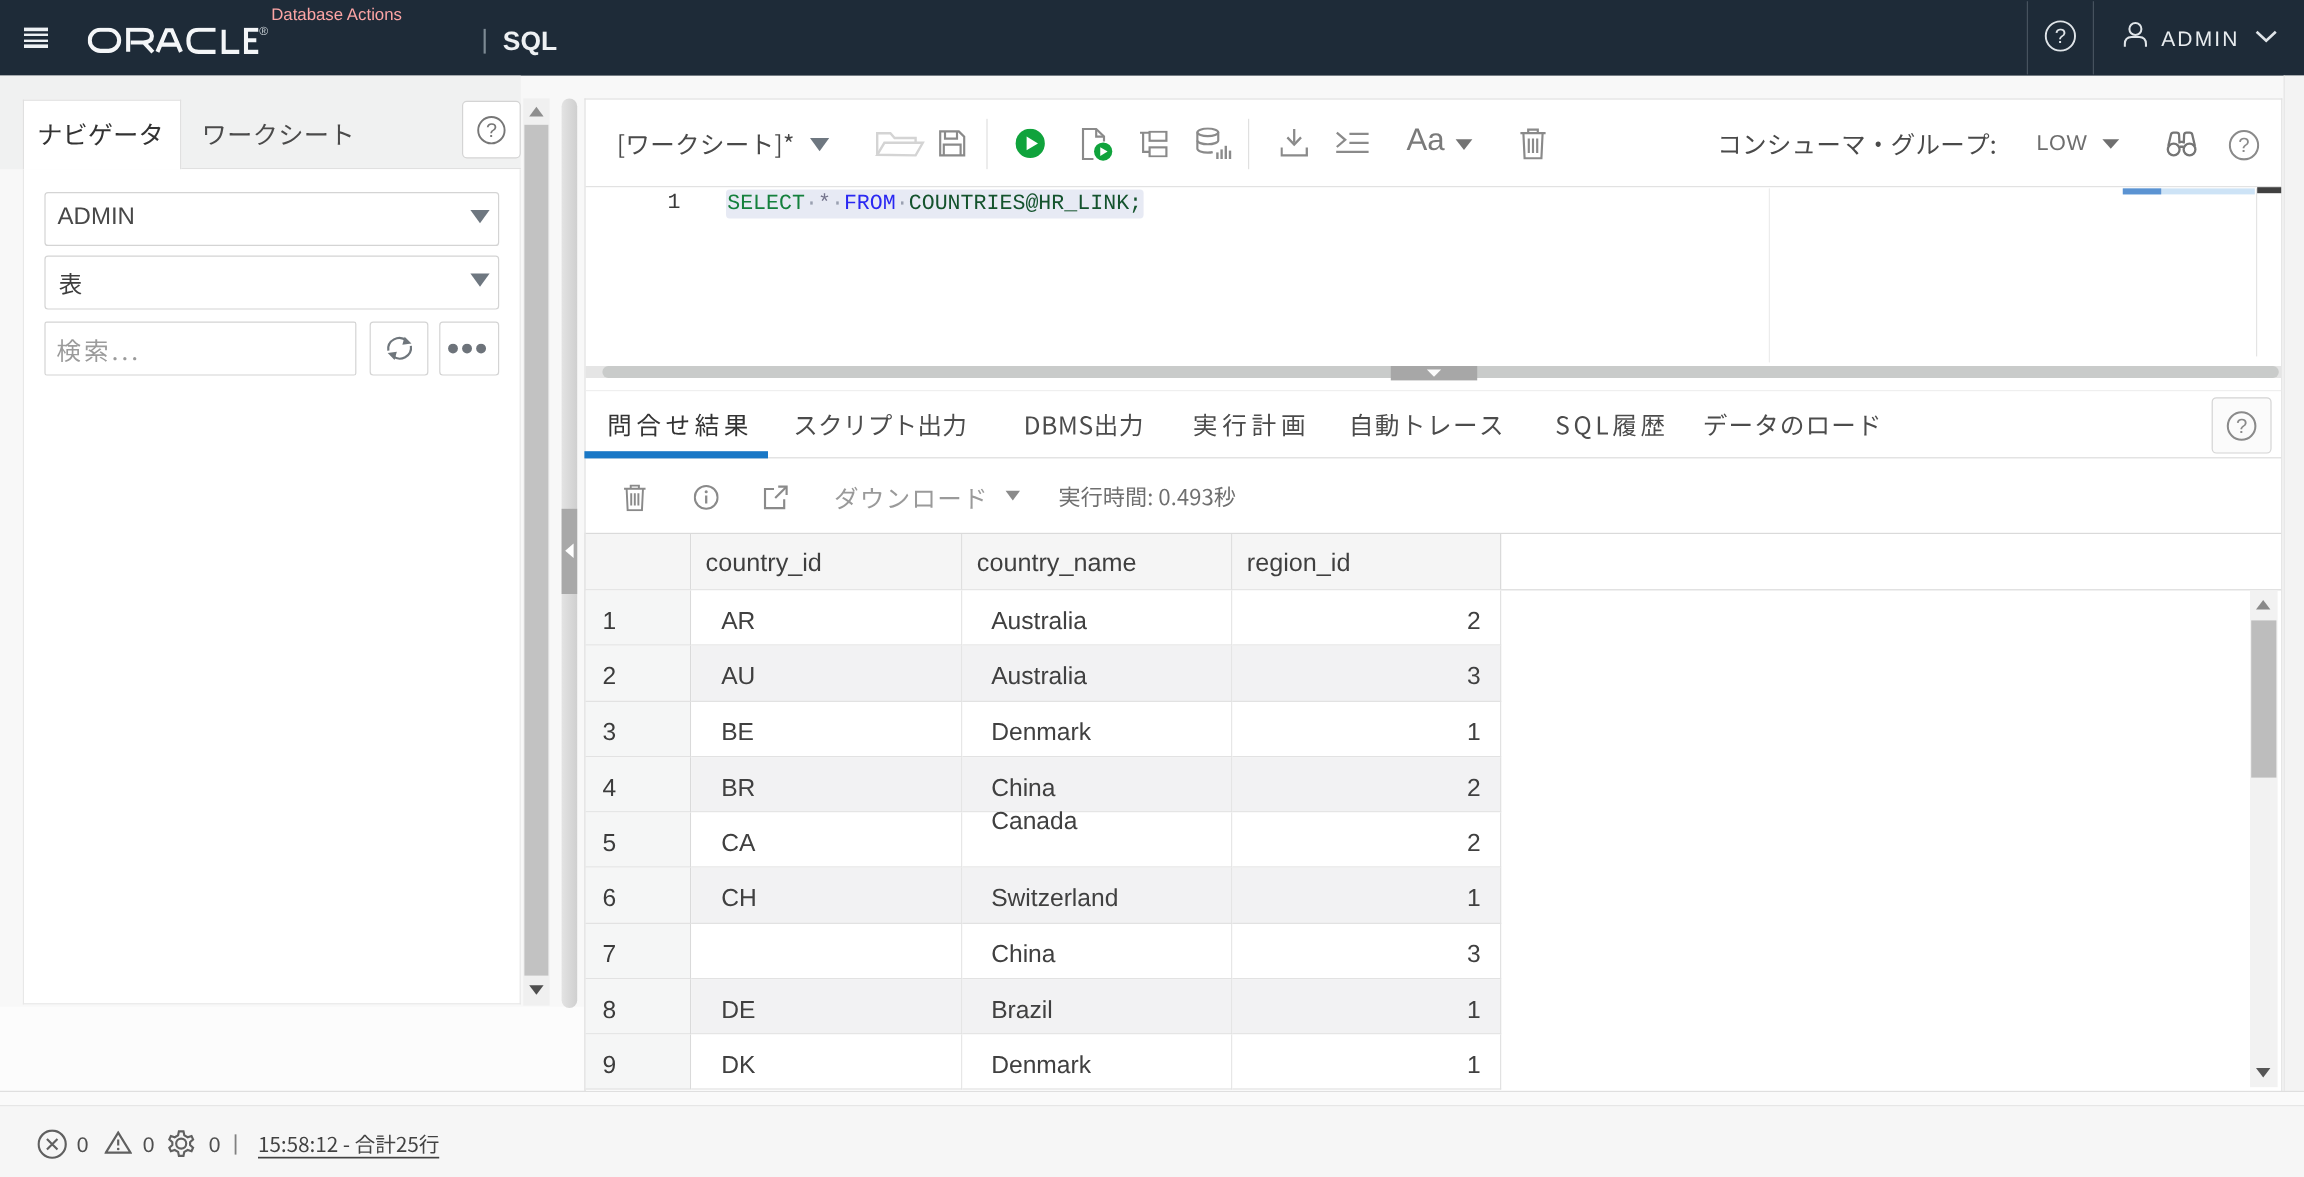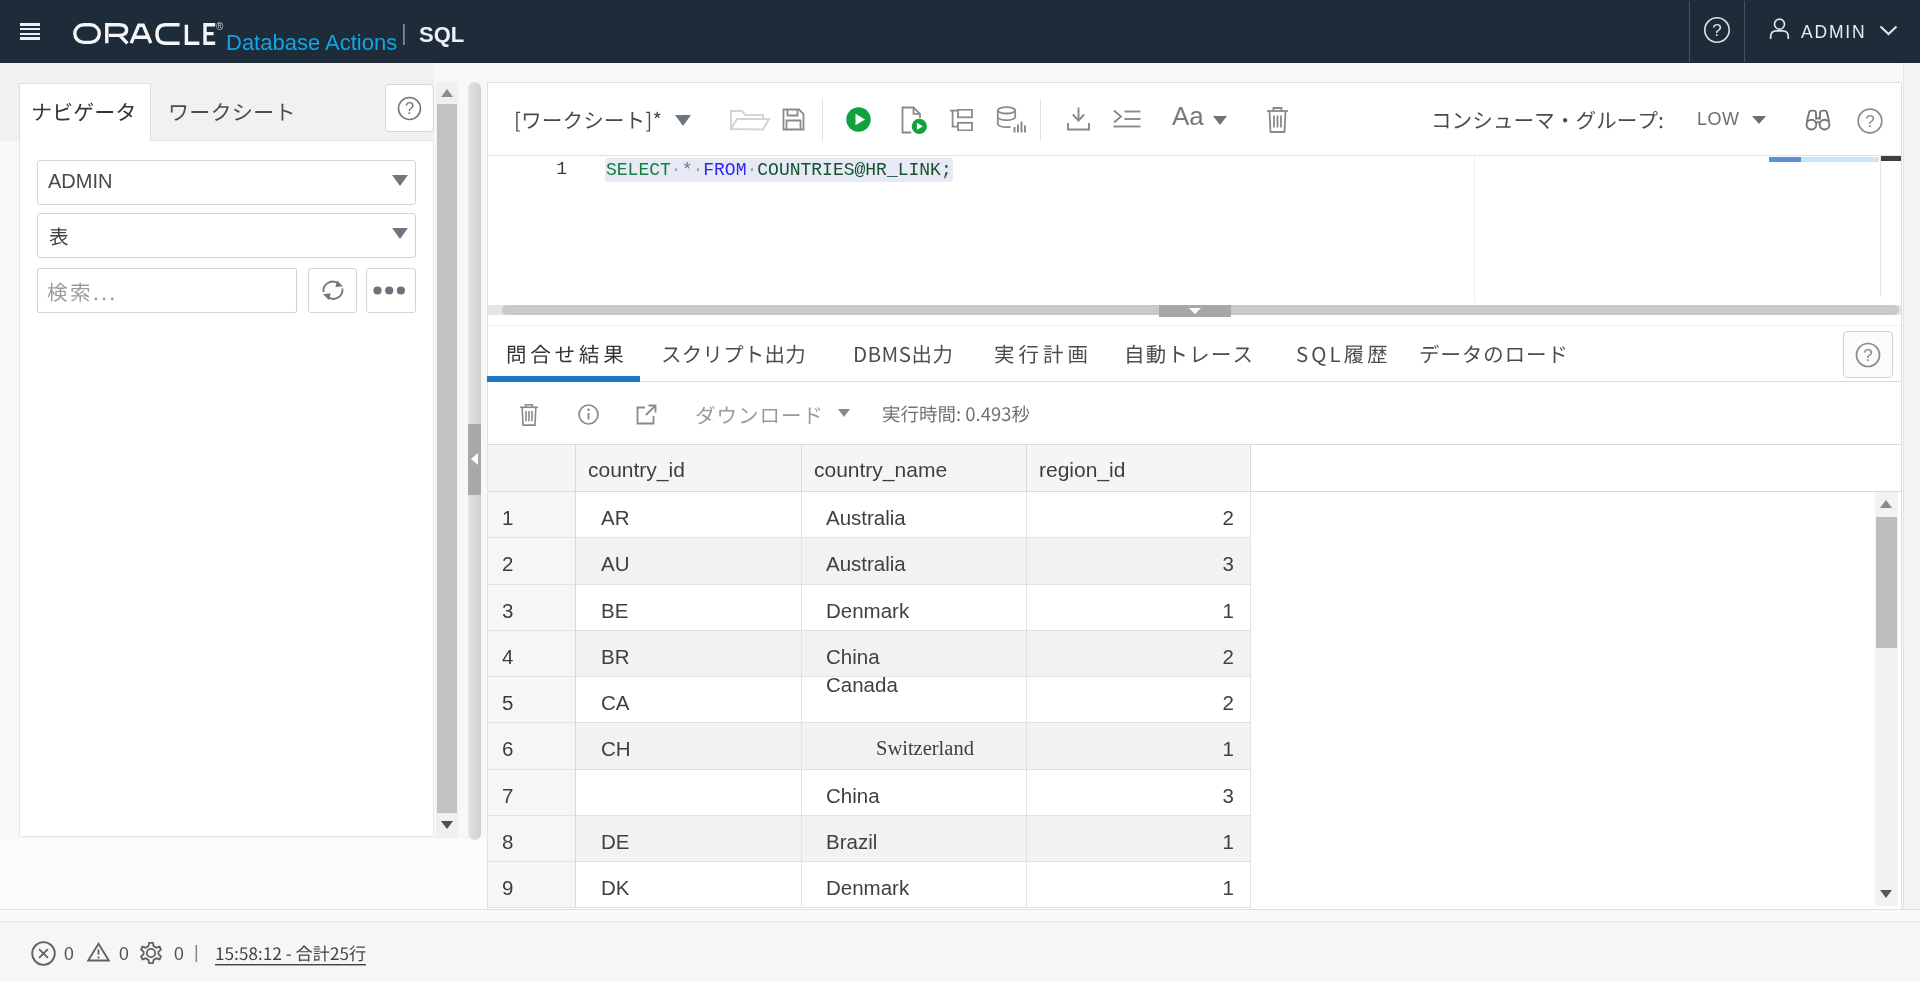--- a/index.html
+++ b/index.html
@@ -30,21 +30,21 @@
       <g fill="none" stroke="#f4f6f8" stroke-width="3.4">
         <rect x="1.8" y="1.8" width="24.5" height="17.6" rx="8.8"></rect>
         <path d="M33.8 20.2 L33.8 1.8 L46.2 1.8 Q53.6 1.8 53.6 7.1 Q53.6 12.4 46.2 12.4 L36 12.4 M47 12.6 L54.4 20.4"></path>
         <path d="M58.2 20.2 L65.8 2.2 L70.2 2.2 L77.8 20.2 M61.8 14.2 L74.2 14.2"></path>
         <path d="M106.6 1.8 L92.6 1.8 Q84 1.8 84 11 Q84 20.2 92.6 20.2 L106.6 20.2"></path>
         <path d="M113.4 1.8 L113.4 20.2 L126.4 20.2"></path>
         <path d="M142.2 1.8 L132 1.8 L132 20.2 L142.2 20.2 M132 10.6 L140.6 10.6"></path>
       </g>
     </svg>
   <div class="abs" style="left:216px;top:21px;font-size:10px;color:#cdd4d9;">®</div>
-  <div class="abs" style="left:226px;top:30px;font-size:22px;color:#0ea5e9;">Database Actions</div>
+  <div class="abs" style="left:226px;top:4px;font-size:14px;color:#fca5a5;">Database Actions</div>
   <div class="abs" style="left:401px;top:20px;font-size:22px;color:#7d8a94;">|</div>
   <div class="abs" style="left:419px;top:22px;font-size:22px;font-weight:bold;color:#eef1f3;">SQL</div>
   <div class="vline" style="left:1689px;"></div>
   <div class="vline" style="left:1744px;"></div>
   <svg class="abs" style="left:1703px;top:16px" width="28" height="28" viewBox="0 0 28 28">
       <circle cx="14" cy="14" r="12.2" fill="none" stroke="#dfe4e8" stroke-width="1.6"></circle>
       <text x="14" y="20" font-family="Liberation Sans" font-size="17" fill="#dfe4e8" text-anchor="middle">?</text>
     </svg>
   <svg class="abs" style="left:1769px;top:18px" width="21" height="22" viewBox="0 0 21 22">
       <circle cx="10.5" cy="6.2" r="5" fill="none" stroke="#dfe4e8" stroke-width="1.7"></circle>
@@ -390,21 +390,21 @@
 <div class="abs" style="left:502px;top:691px;font-size:20.5px;color:#3c3c3c;">5</div>
 <div class="abs gridtxt" style="left:601px;top:691px;">CA</div>
 <div class="abs gridtxt" style="left:826px;top:673px;">Canada</div>
 <div class="abs gridtxt" style="left:1027px;top:691px;width:207px;text-align:right;">2</div>
 <div class="abs" style="left:488px;top:723px;width:88px;height:47px;background:#f5f6f6;border-right:1px solid #dadada;border-bottom:1px solid #e2e2e2;"></div>
 <div class="abs" style="left:576px;top:723px;width:226px;height:47px;background:#f2f2f3;border-right:1px solid #e2e2e2;border-bottom:1px solid #e2e2e2;"></div>
 <div class="abs" style="left:802px;top:723px;width:225px;height:47px;background:#f2f2f3;border-right:1px solid #e2e2e2;border-bottom:1px solid #e2e2e2;"></div>
 <div class="abs" style="left:1027px;top:723px;width:224px;height:47px;background:#f2f2f3;border-right:1px solid #e2e2e2;border-bottom:1px solid #e2e2e2;"></div>
 <div class="abs" style="left:502px;top:737px;font-size:20.5px;color:#3c3c3c;">6</div>
 <div class="abs gridtxt" style="left:601px;top:737px;">CH</div>
-<div class="abs gridtxt" style="left:876px;top:737px;font-family:Liberation Serif, serif;">Switzerland</div>
+<div class="abs gridtxt" style="left:826px;top:737px;">Switzerland</div>
 <div class="abs gridtxt" style="left:1027px;top:737px;width:207px;text-align:right;">1</div>
 <div class="abs" style="left:488px;top:770px;width:88px;height:46px;background:#f5f6f6;border-right:1px solid #dadada;border-bottom:1px solid #e2e2e2;"></div>
 <div class="abs" style="left:576px;top:770px;width:226px;height:46px;background:#ffffff;border-right:1px solid #e2e2e2;border-bottom:1px solid #e2e2e2;"></div>
 <div class="abs" style="left:802px;top:770px;width:225px;height:46px;background:#ffffff;border-right:1px solid #e2e2e2;border-bottom:1px solid #e2e2e2;"></div>
 <div class="abs" style="left:1027px;top:770px;width:224px;height:46px;background:#ffffff;border-right:1px solid #e2e2e2;border-bottom:1px solid #e2e2e2;"></div>
 <div class="abs" style="left:502px;top:784px;font-size:20.5px;color:#3c3c3c;">7</div>
 <div class="abs gridtxt" style="left:601px;top:784px;margin-top:45px;">CN</div>
 <div class="abs gridtxt" style="left:826px;top:784px;">China</div>
 <div class="abs gridtxt" style="left:1027px;top:784px;width:207px;text-align:right;">3</div>
 <div class="abs" style="left:488px;top:816px;width:88px;height:46px;background:#f5f6f6;border-right:1px solid #dadada;border-bottom:1px solid #e2e2e2;"></div>

